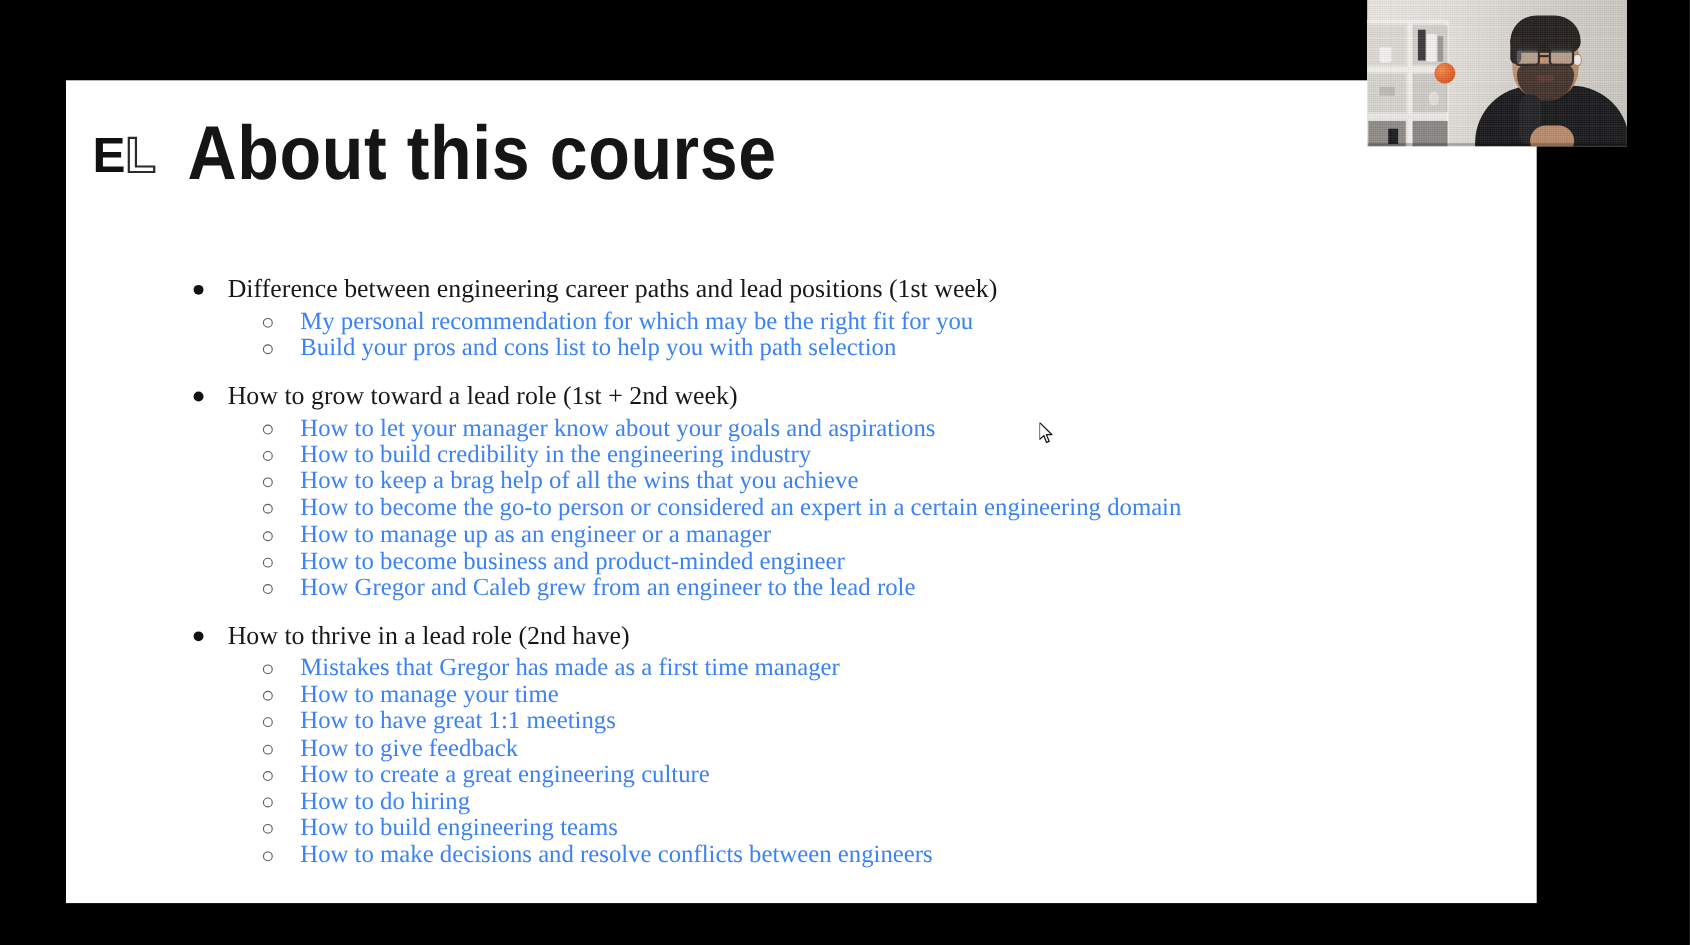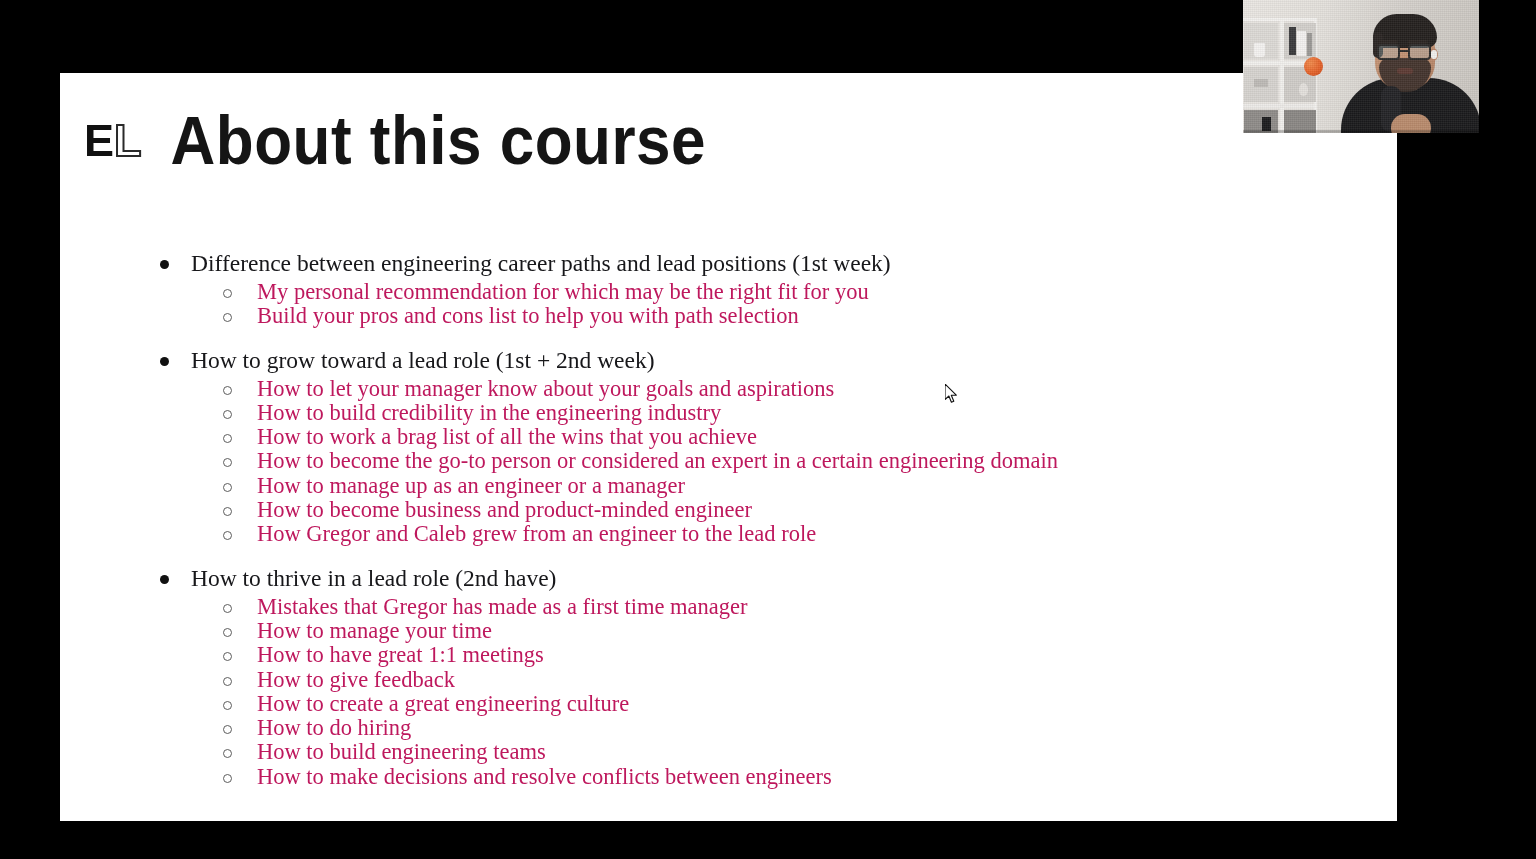--- a/index.html
+++ b/index.html
@@ -76,21 +76,21 @@
     color: #151515;
     line-height: 1;
     white-space: nowrap;
     transform: scaleY(1.12);
     transform-origin: left center;
   }
 
   
   #slide-body {
     position: absolute;
-    left: 92px;
+    left: 108px;
     top: 175px;
     right: 20px;
   }
 
   .group {
     margin-bottom: 18px;
   }
   .group:last-child { margin-bottom: 0; }
 
   .li {
@@ -145,21 +145,21 @@
     width: 7px;
     height: 7px;
     border-radius: 50%;
     border: 1.4px solid #5d5d5d;
     background: transparent;
   }
   .li.lvl2 .text {
     font-family: "Liberation Serif", serif;
     font-size: 22.5px;
     line-height: 1.22;
-    color: #be185d;
+    color: #3b82f6;
     white-space: nowrap;
   }
 
   
   #webcam {
     position: absolute;
     left: 1243px;
     top: 0px;
     width: 236px;
     height: 133px;
@@ -439,21 +439,21 @@
         <div class="li lvl2">
           <span class="marker">
               <span class="ring"></span>
             </span>
           <span class="text">How to build credibility in the engineering industry</span>
         </div>
         <div class="li lvl2">
           <span class="marker">
               <span class="ring"></span>
             </span>
-          <span class="text">How to work a brag list of all the wins that you achieve</span>
+          <span class="text">How to keep a brag help of all the wins that you achieve</span>
         </div>
         <div class="li lvl2">
           <span class="marker">
               <span class="ring"></span>
             </span>
           <span class="text">How to become the go-to person or considered an expert in a certain engineering domain</span>
         </div>
         <div class="li lvl2">
           <span class="marker">
               <span class="ring"></span>

